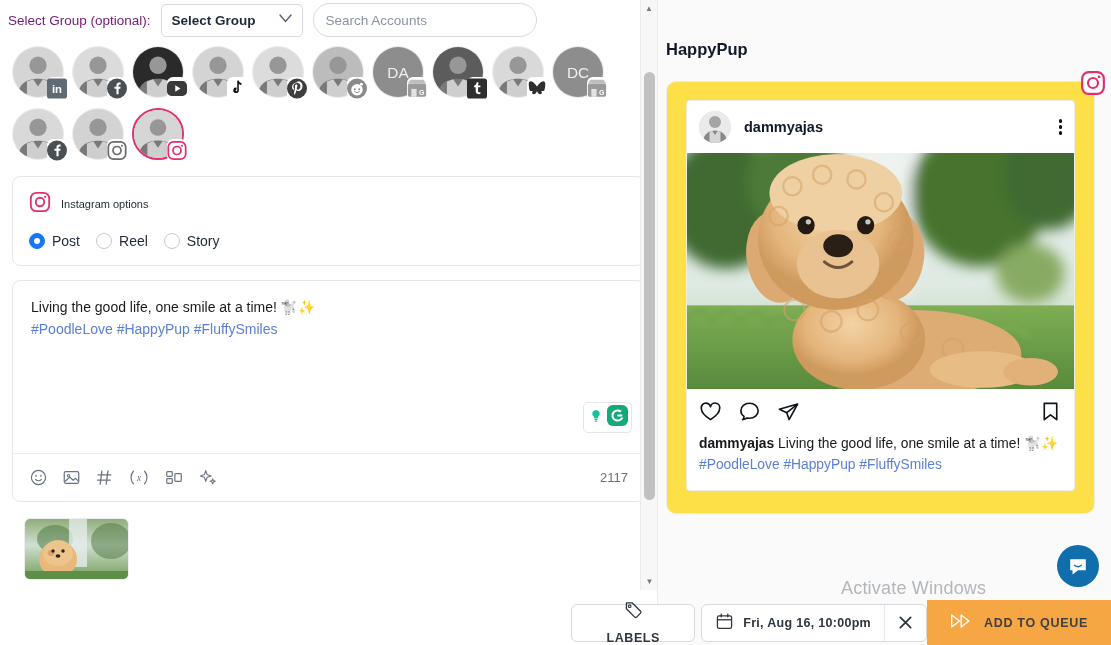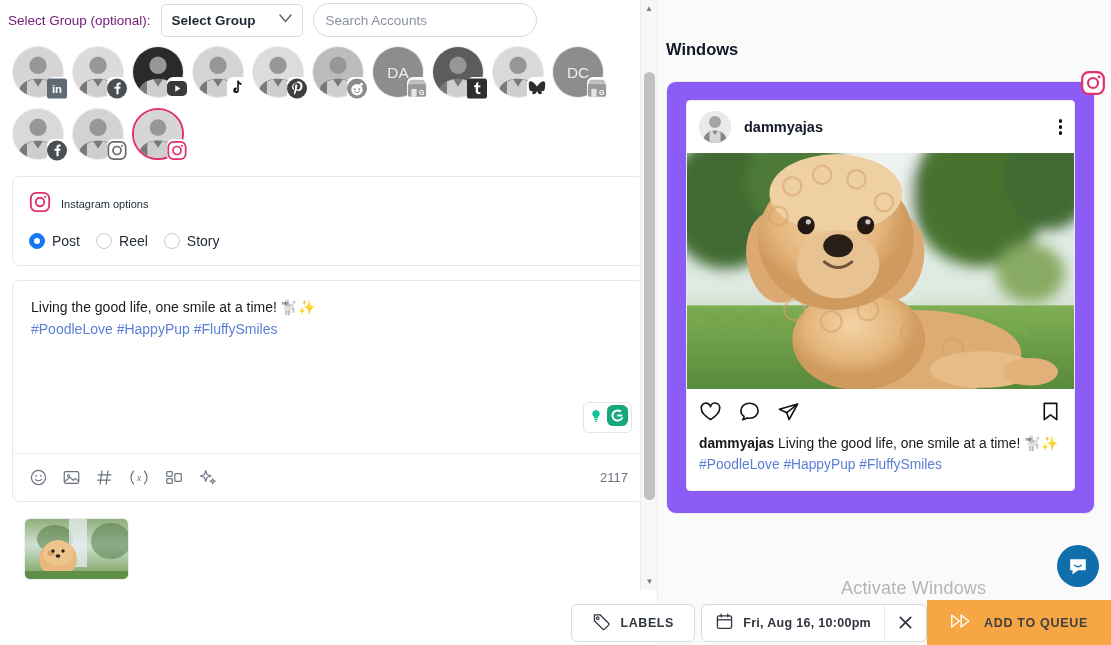--- a/index.html
+++ b/index.html
@@ -140,21 +140,21 @@
     position: relative;
   }
   .preview-title {
     font-size: 16.5px; font-weight: 700; color: #111827;
     padding: 40px 0 0 8px; margin-left: 0;
   }
   .preview-outer {
     position: relative;
     margin: 22px 16px 0 8px;
     border: 1px solid #ececec; border-radius: 10px;
-    background: #8b5cf6;
+    background: #fde047;
     padding: 18px 19px 22px 19px;
   }
   .ig-corner {
     position: absolute; top: -12px; right: -12px;
   }
   .ig-post {
     border: 1px solid #ececec; border-radius: 4px; overflow: hidden;
     background: #fff;
   }
   .ig-post-head { display: flex; align-items: center; gap: 13px; padding: 10px 12px; }
@@ -191,21 +191,21 @@
     display: flex; align-items: center; justify-content: flex-end;
     gap: 0px; padding-right: 0px;
     background: transparent;
   }
   .btn {
     display: flex; align-items: center; justify-content: center; gap: 9px;
     height: 38px; border-radius: 6px; cursor: pointer;
     font-size: 12.5px; font-weight: 700; letter-spacing: .6px;
   }
   .btn-outline { border: 1px solid #d6d9de; background: #fff; color: #2f3640; }
-  .labels-btn { width: 124px; margin-right: 6px; }
+  .labels-btn { width: 124px; margin-right: 6px; flex-direction: column; }
   .date-group { display: flex; align-items: center; border: 1px solid #d6d9de; border-radius: 6px; background: #fff; height: 38px; margin-right: 0px; }
   .date-btn { display: flex; align-items: center; gap: 9px; padding: 0 13px; height: 100%; font-size: 12.5px; font-weight: 700; color: #2f3640; letter-spacing:.3px; cursor:pointer; }
   .date-x { width: 42px; height: 100%; display:flex; align-items:center; justify-content:center; border-left: 1px solid #e6e8eb; cursor:pointer; }
   .schedule-wrap {
     position: relative; margin-left: 12px; margin-right: 10px;
     border: 4px solid #ee1b1b; border-radius: 3px; padding: 3px;
     background: #fff;
   }
   .schedule-btn {
     width: 158px; height: 32px; background: #4285f4; color: #fff;
@@ -553,21 +553,21 @@
     </div>
 
     <div class="scrollbar">
       <div class="sb-arrow">▲</div>
       <div class="sb-thumb"></div>
       <div class="sb-arrow" style="position:absolute;bottom:0;width:17px;">▼</div>
     </div>
   </div>
 
   <div class="right-panel">
-    <div class="preview-title">Windows</div>
+    <div class="preview-title">HappyPup</div>
 
     <div class="preview-outer">
       <span class="ig-corner">
         <svg width="26" height="26" viewBox="0 0 24 24">
           <rect x="2" y="2" width="20" height="20" rx="6" fill="#fff" stroke="#e1306c" stroke-width="2"></rect>
           <circle cx="12" cy="12" r="4.6" fill="none" stroke="#e1306c" stroke-width="2"></circle>
           <circle cx="17.6" cy="6.4" r="1.3" fill="#e1306c"></circle>
         </svg>
       </span>
 

